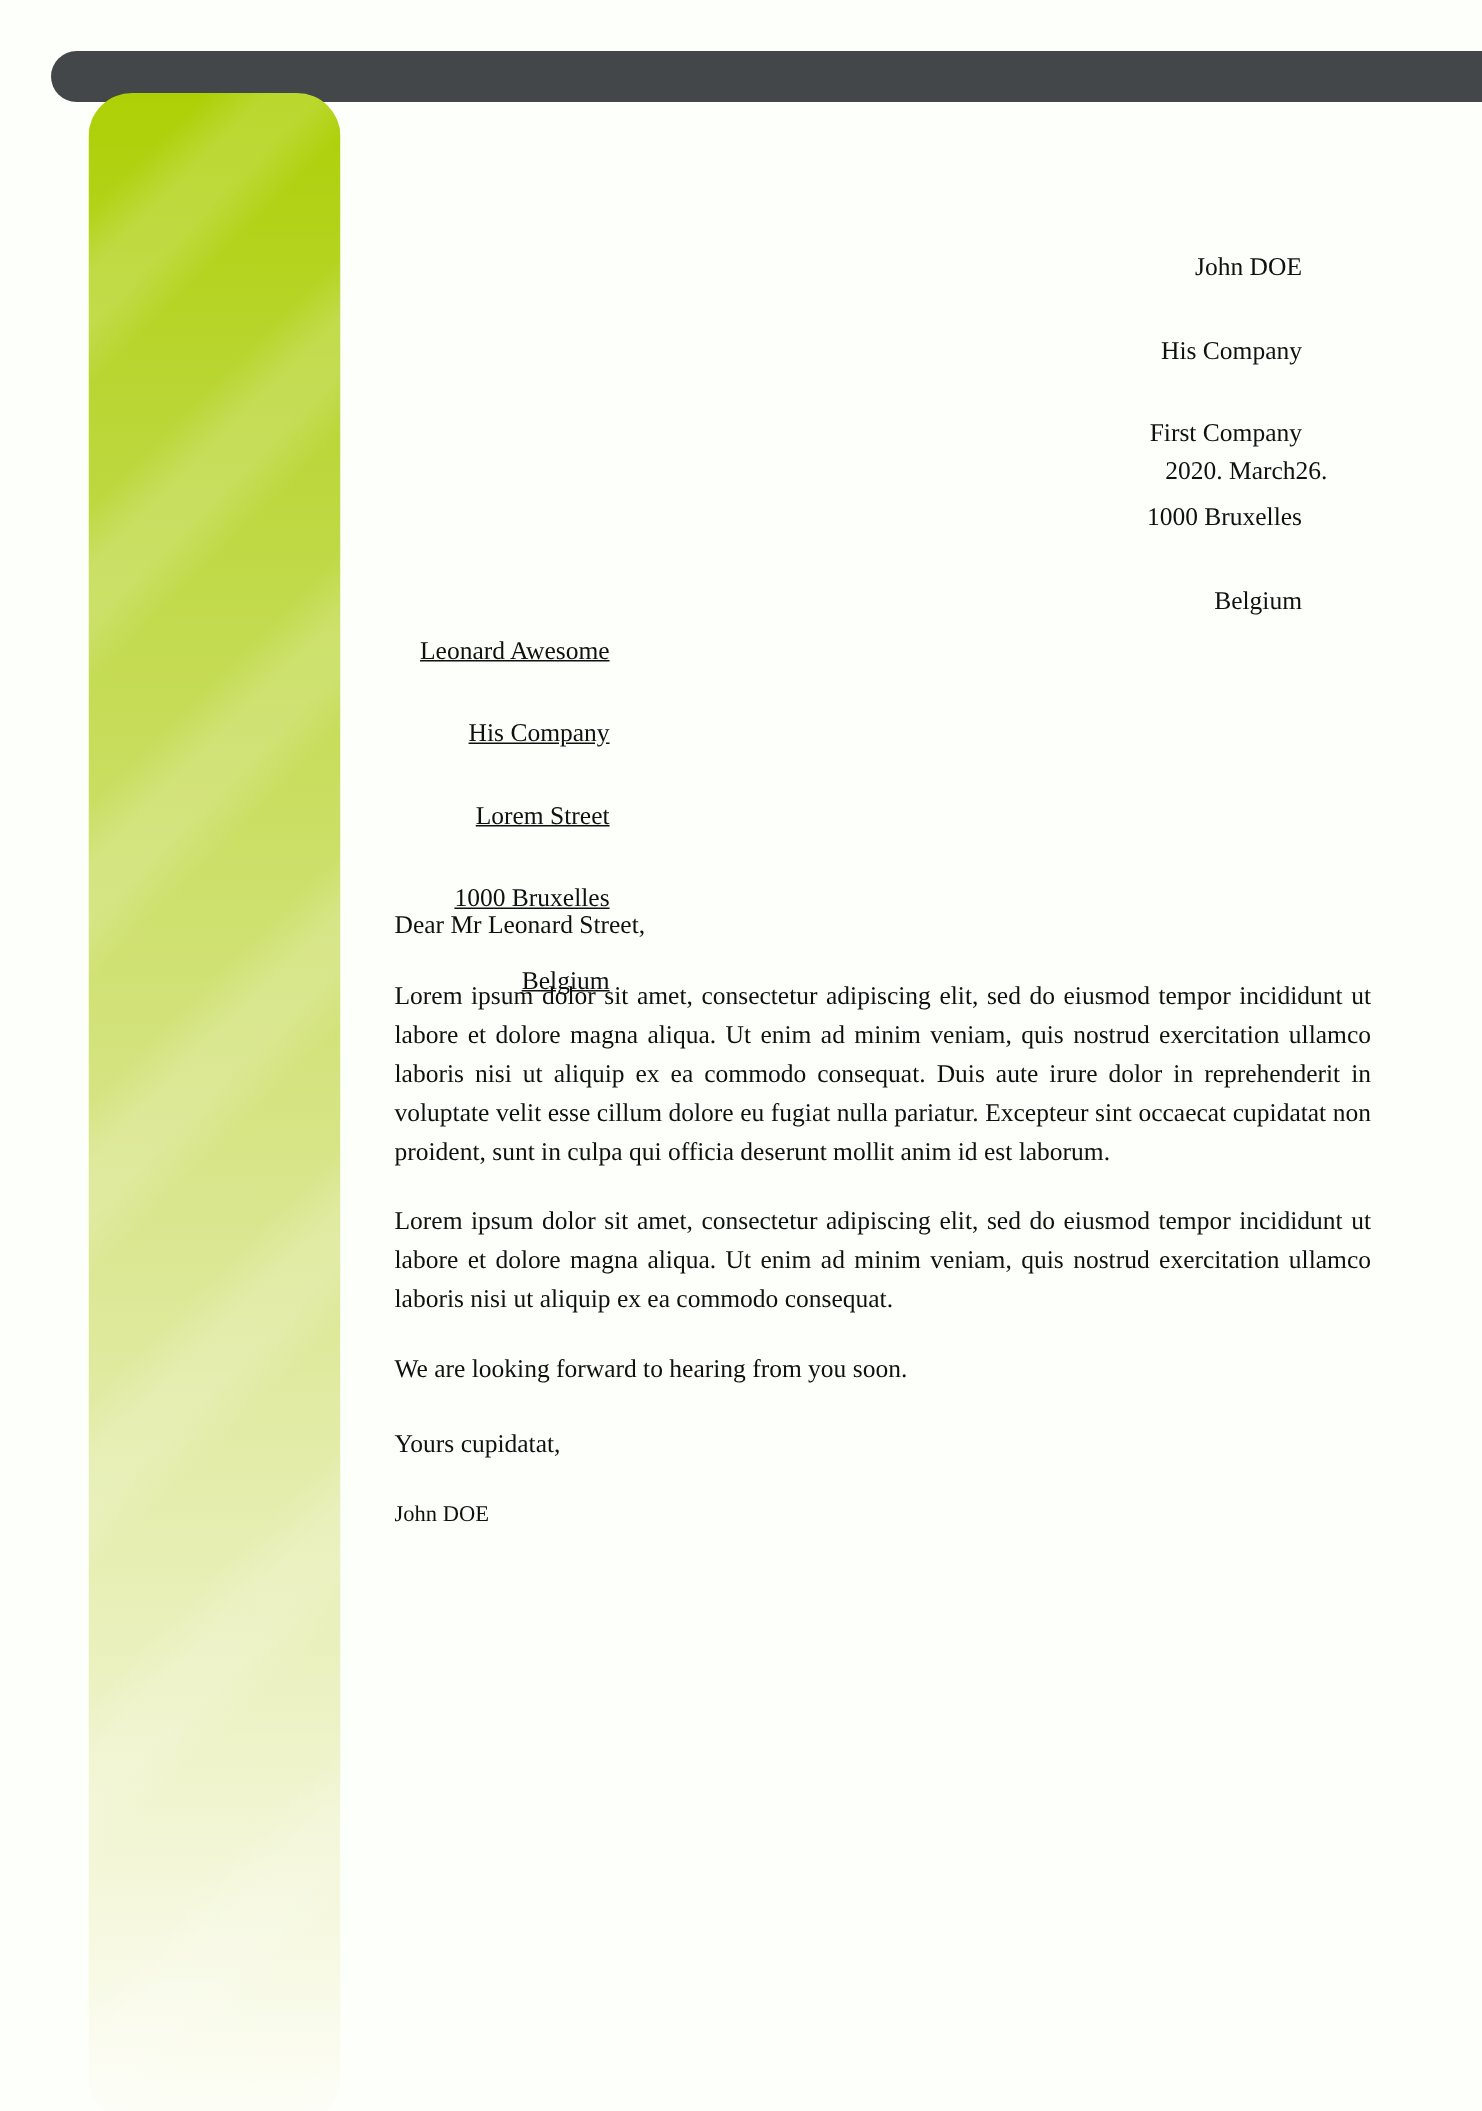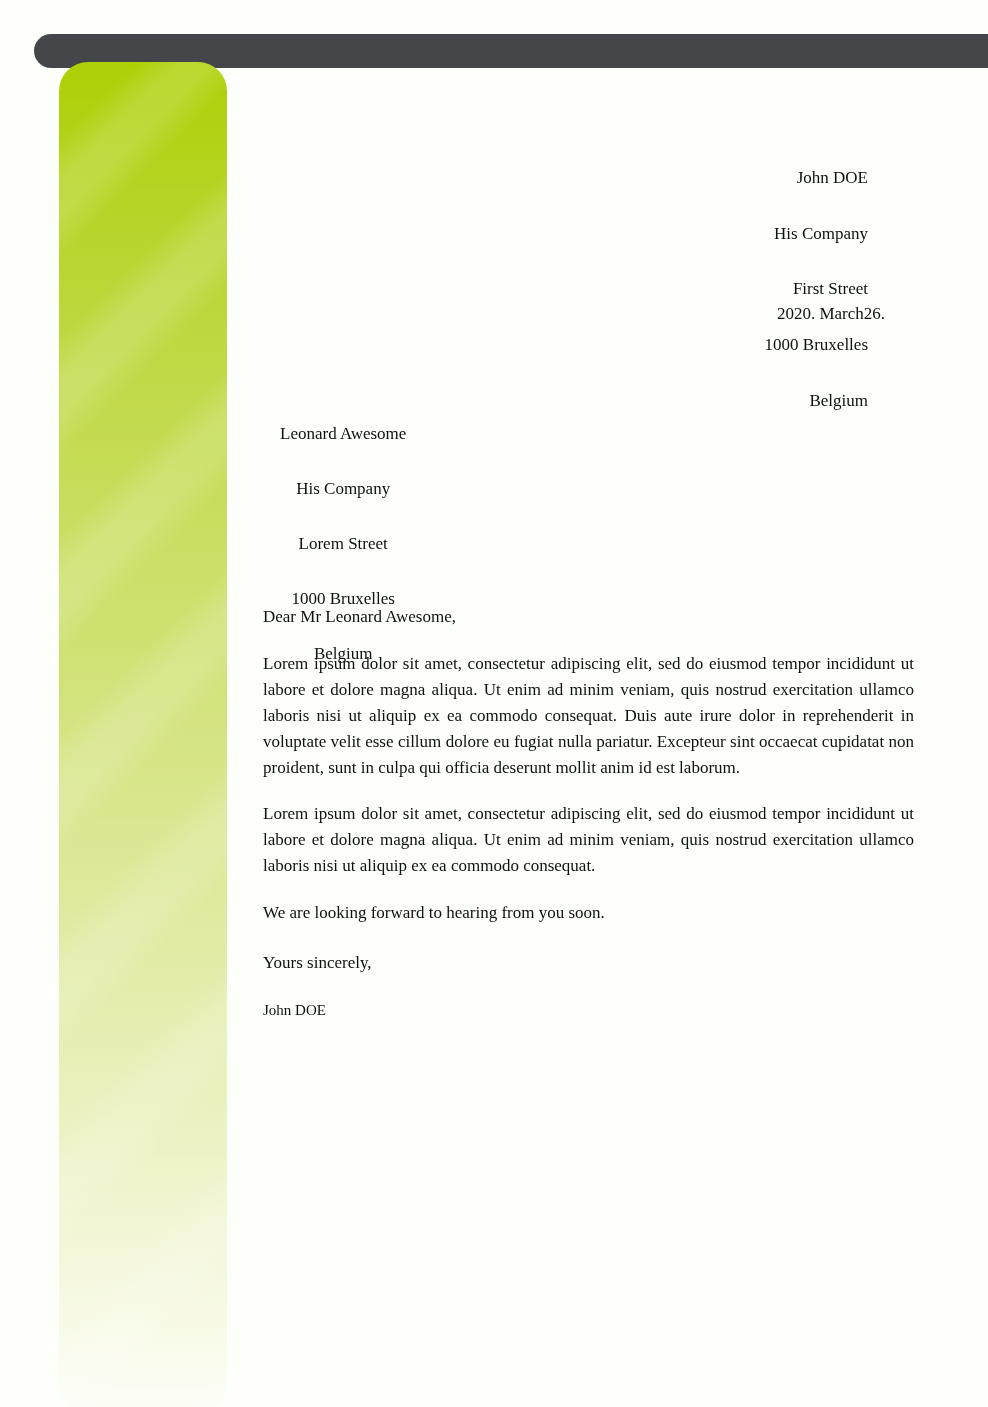--- a/index.html
+++ b/index.html
@@ -72,23 +72,24 @@
     top: 252px;
     right: 29px;
     text-align: center;
     line-height: 22px;
     white-space: nowrap;
   }
   .recipient-block {
     position: absolute;
     top: 355px;
     left: 0;
-    text-align: center;
+    text-align: right;
     line-height: 21px;
     white-space: nowrap;
+    text-decoration: underline;
   }
   .salutation {
     position: absolute;
     top: 553px;
     left: 0;
     width: 685px;
   }
   .para-1 { position: absolute; top: 600px; left: 0; width: 685px; text-align: justify; }
   .para-2 { position: absolute; top: 750px; left: 0; width: 685px; text-align: justify; }
   .closing-line { position: absolute; top: 849px; left: 0; width: 685px; }
@@ -102,44 +103,44 @@
 
   <div class="page-border-top"></div>
 
   <div class="accent-bar"></div>
 
   <div class="content">
 
     <div class="sender-block">
       <div>John DOE</div>
       <div>His Company</div>
-      <div>First Street</div>
+      <div>First Company</div>
       <div>1000 Bruxelles</div>
       <div>Belgium</div>
     </div>
 
     <div class="date-line">2020. March26.</div>
 
     <div class="recipient-block">
       <div>Leonard Awesome</div>
       <div>His Company</div>
       <div>Lorem Street</div>
       <div>1000 Bruxelles</div>
       <div>Belgium</div>
     </div>
 
-    <div class="salutation">Dear Mr Leonard Awesome,</div>
+    <div class="salutation">Dear Mr Leonard Street,</div>
 
     <p class="para-1">Lorem ipsum dolor sit amet, consectetur adipiscing elit, sed do eiusmod tempor incididunt ut labore et dolore magna aliqua. Ut enim ad minim veniam, quis nostrud exercitation ullamco laboris nisi ut aliquip ex ea commodo consequat. Duis aute irure dolor in reprehenderit in voluptate velit esse cillum dolore eu fugiat nulla pariatur. Excepteur sint occaecat cupidatat non proident, sunt in culpa qui officia deserunt mollit anim id est laborum.</p>
 
     <p class="para-2">Lorem ipsum dolor sit amet, consectetur adipiscing elit, sed do eiusmod tempor incididunt ut labore et dolore magna aliqua. Ut enim ad minim veniam, quis nostrud exercitation ullamco laboris nisi ut aliquip ex ea commodo consequat.</p>
 
     <div class="closing-line">We are looking forward to hearing from you soon.</div>
 
-    <div class="valediction">Yours sincerely,</div>
+    <div class="valediction">Yours cupidatat,</div>
 
     <div class="signature">John DOE</div>
 
   </div>
 
   <div class="page-border-bottom"></div>
 
 </div>
 
 </body></html>

